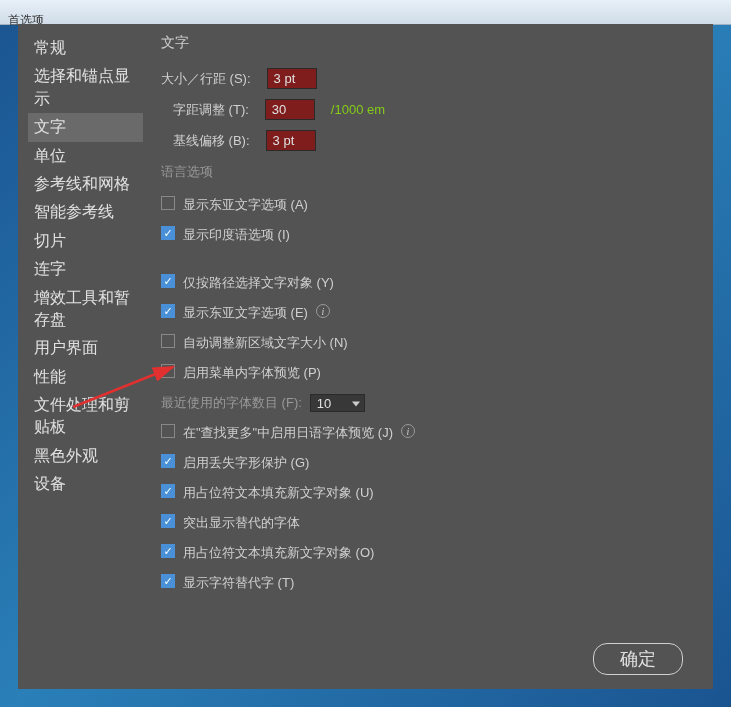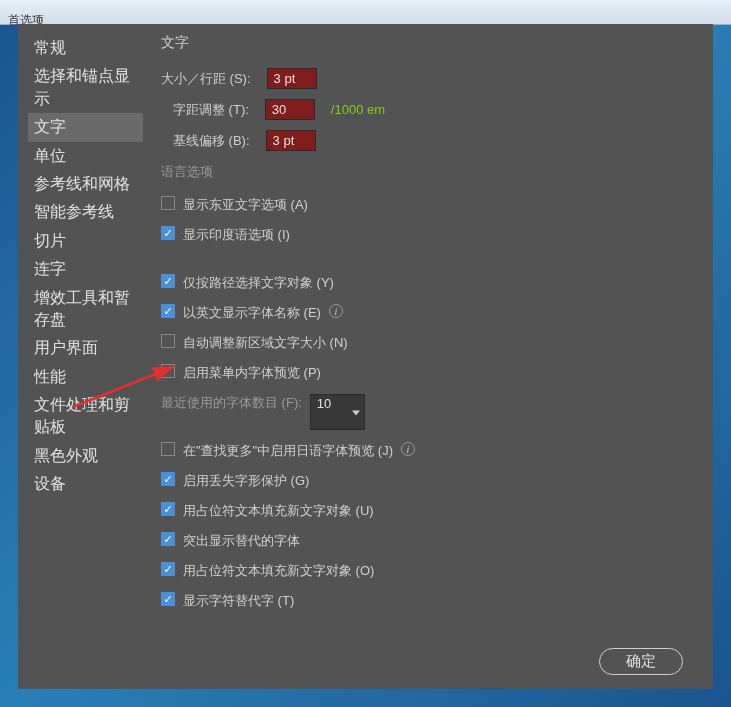--- a/index.html
+++ b/index.html
@@ -132,21 +132,21 @@
       justify-content: center;
       font-size: 10px;
       color: #ccc;
       font-style: italic;
       font-family: serif;
     }
     .select-field {
       background: #383838;
       border: 1px solid #2a2a2a;
       color: #e0e0e0;
-      padding: 1px 20px 18px 6px;
+      padding: 1px 20px 0 6px;
       font-size: 13px;
       appearance: none;
       position: relative;
       min-width: 55px;
     }
     .select-wrap {
       position: relative;
       display: inline-block;
     }
     .select-wrap::after {
@@ -164,21 +164,21 @@
       display: flex;
       justify-content: flex-end;
       padding: 10px 30px 14px;
     }
     .btn {
       background: #535353;
       border: 1.5px solid #d0d0d0;
       border-radius: 14px;
       color: #e0e0e0;
       padding: 3px 26px;
-      font-size: 15px;
+      font-size: 18px;
       cursor: pointer;
     }
     .indent-1 { margin-left: 12px; }
     .annotation-arrow {
       position: absolute;
       left: 68px;
       top: 362px;
       pointer-events: none;
       z-index: 100;
     }
@@ -243,21 +243,21 @@
 
       <div style="height:18px"></div>
 
       <div class="checkbox-row">
         <span class="checkbox checked"></span>
         <span class="checkbox-label">仅按路径选择文字对象 (Y)</span>
       </div>
 
       <div class="checkbox-row">
         <span class="checkbox checked"></span>
-        <span class="checkbox-label">以英文显示字体名称 (E)</span>
+        <span class="checkbox-label">显示东亚文字选项 (E)</span>
         <span class="info-icon">i</span>
       </div>
 
       <div class="checkbox-row">
         <span class="checkbox"></span>
         <span class="checkbox-label">自动调整新区域文字大小 (N)</span>
       </div>
 
       <div class="checkbox-row">
         <span class="checkbox"></span>

